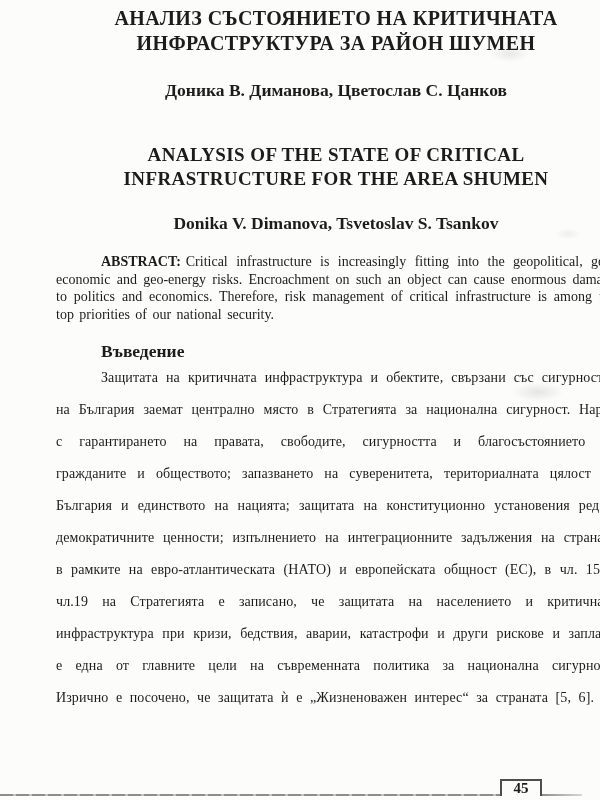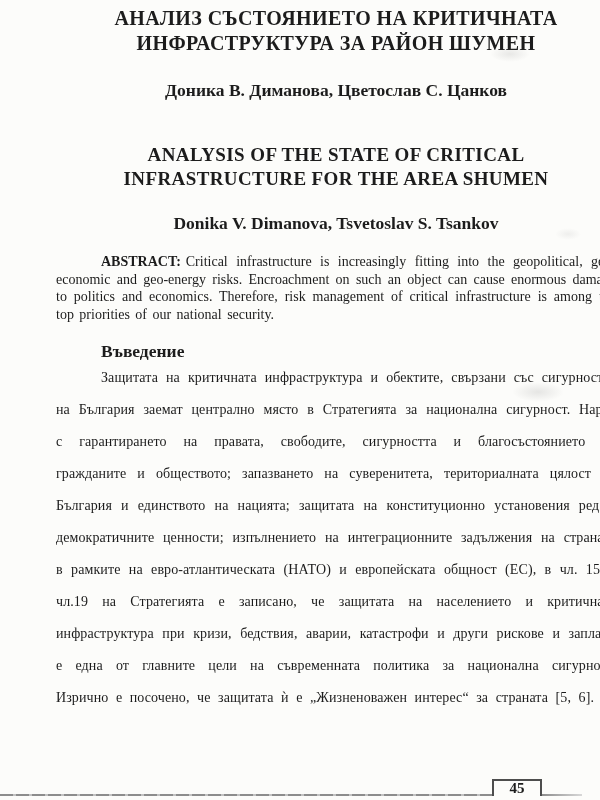--- a/index.html
+++ b/index.html
@@ -86,21 +86,21 @@
     display: flex;
     align-items: flex-end;
     height: 22px;
   }
   .footer-line-left {
     flex: 1;
     height: 2px;
     background: repeating-linear-gradient(90deg, #8d8d8d 0 13px, #c2c2c2 13px 16px);
   }
   .footer-tab {
-    width: 50px;
+    width: 42px;
     height: 17px;
     border: 2px solid #4d4d4d;
     border-bottom: none;
     display: flex;
     align-items: flex-end;
     justify-content: center;
     font-size: 15px;
     font-weight: 600;
     line-height: 15px;
     background: #fcfcfa;

